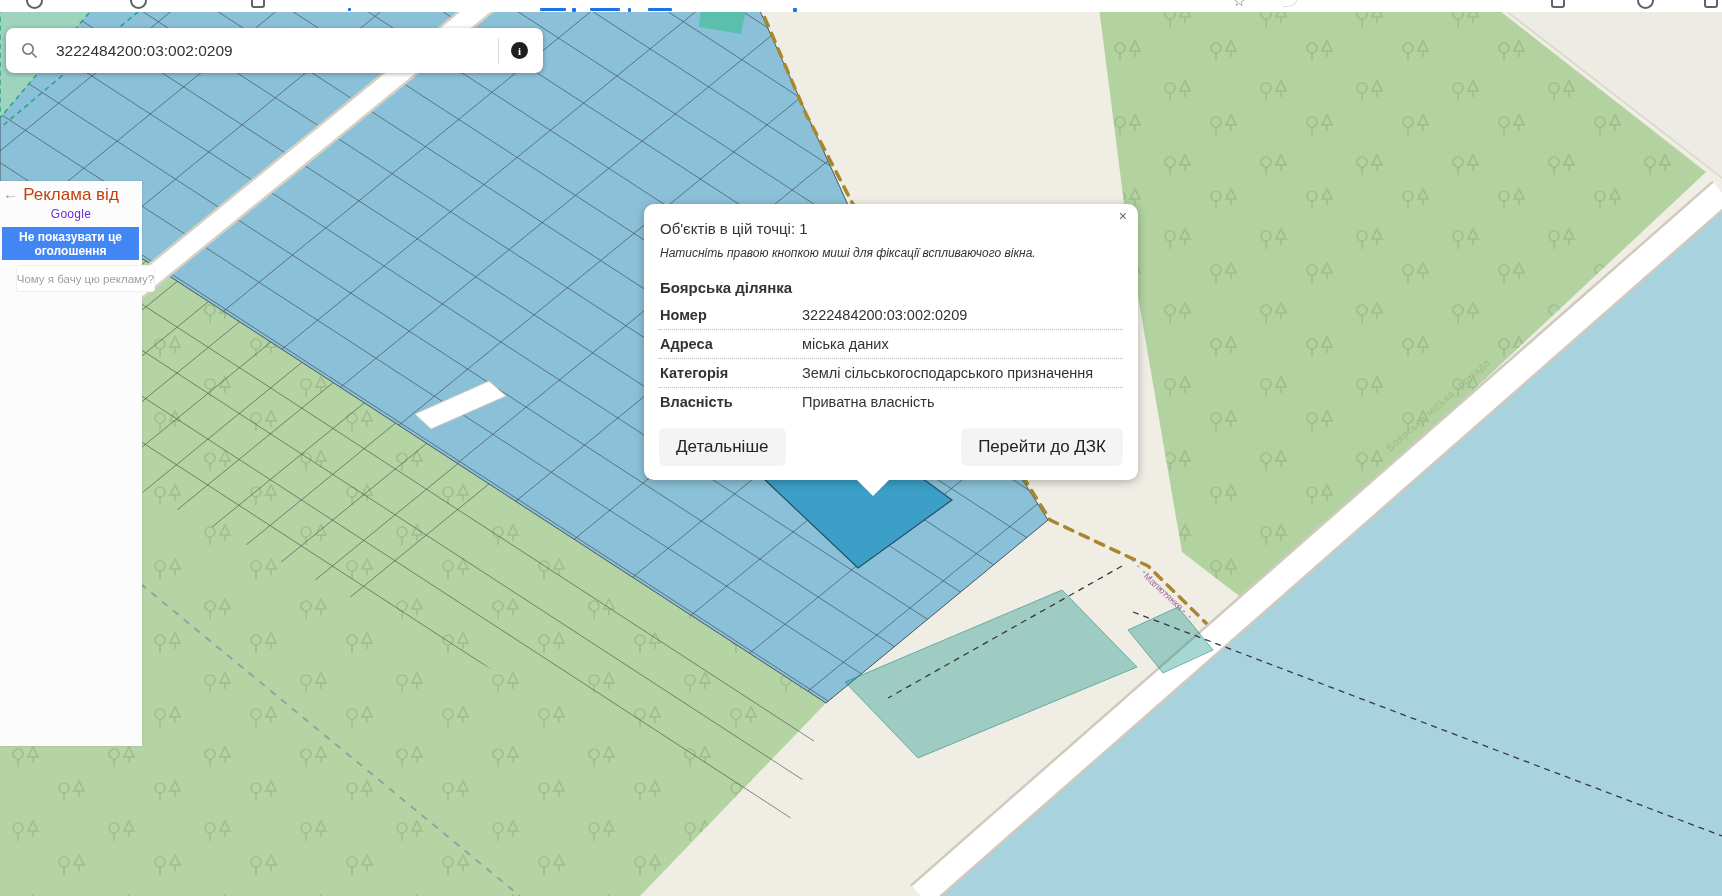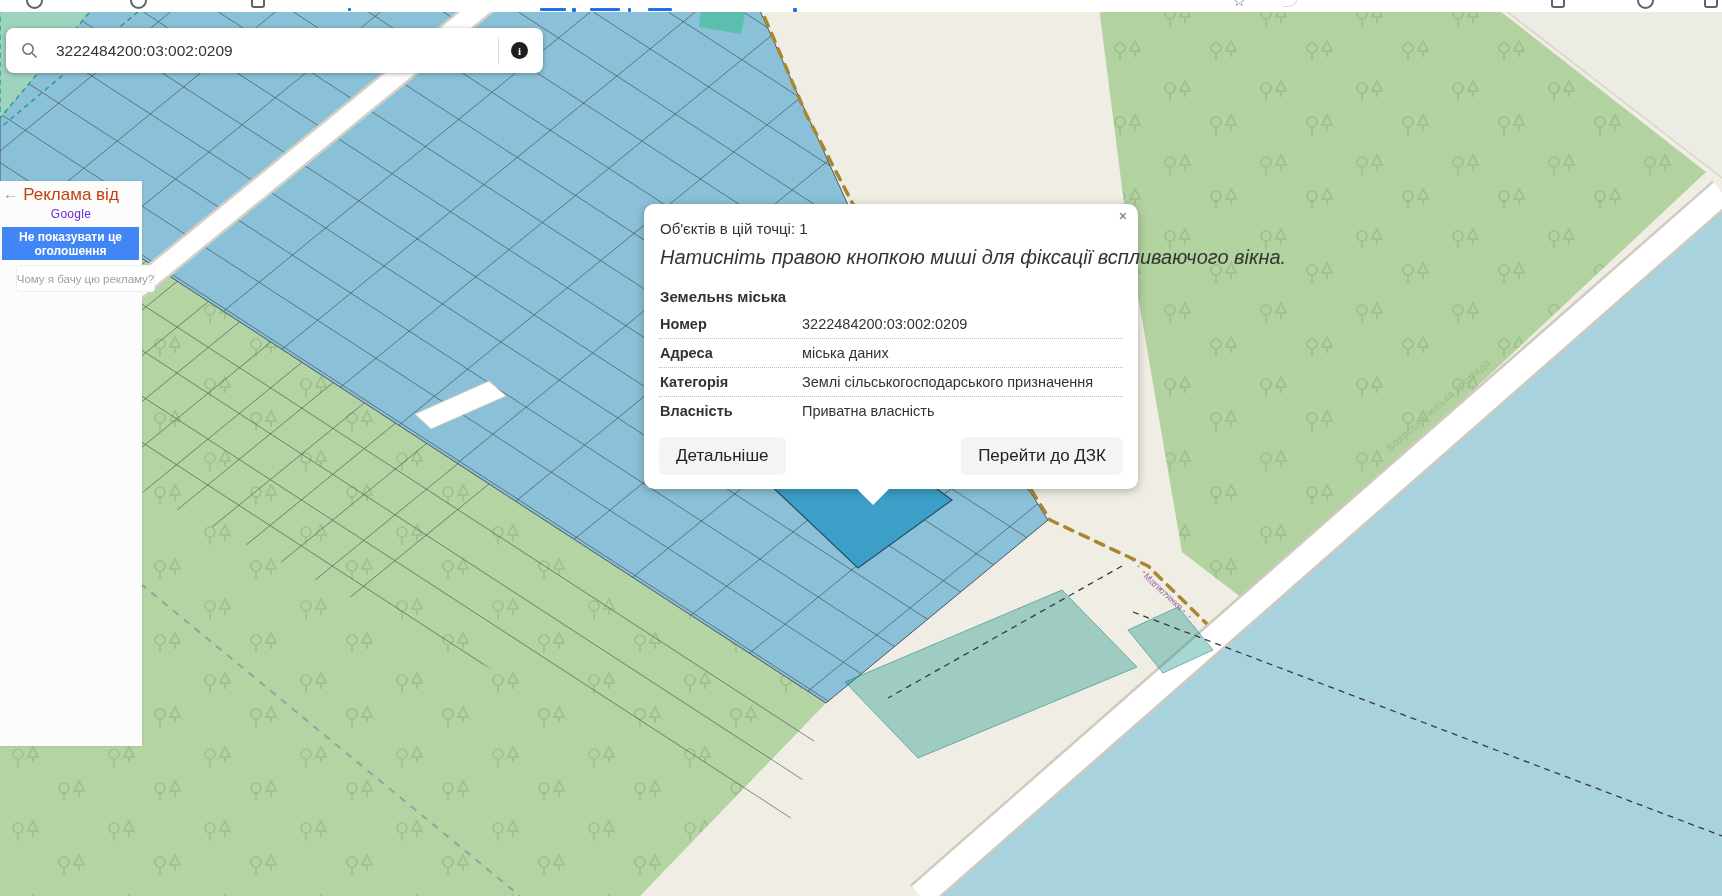--- a/index.html
+++ b/index.html
@@ -35,21 +35,21 @@
   .ad-why{position:absolute;left:16px;top:84px;width:137px;height:25px;background:#fff;border:1px solid #f0f0f0;border-radius:3px;
           color:#9e9e9e;font-size:11.5px;display:flex;align-items:center;justify-content:center;white-space:nowrap;}
 
   
   .popup{position:absolute;left:644px;top:204px;width:494px;box-sizing:border-box;background:#fff;border-radius:10px;
          box-shadow:0 2px 10px rgba(0,0,0,.28);z-index:35;padding:16px 15px 14px 15px;color:#333;}
   .popup::after{content:"";position:absolute;left:212px;bottom:-16px;width:0;height:0;
                 border:17px solid transparent;border-top:17px solid #fff;border-bottom:none;}
   .popup-close{position:absolute;right:11px;top:5px;font-size:14px;color:#666;cursor:pointer;line-height:14px;}
   .popup-count{font-size:15px;margin:0 0 9px 1px;}
-  .popup-hint{font-size:20px;font-style:italic;margin:3px 0 19px 1px;white-space:nowrap;}
+  .popup-hint{font-size:12px;font-style:italic;margin:3px 0 19px 1px;white-space:nowrap;}
   .popup-title{font-size:15px;font-weight:bold;margin:0 0 5px 1px;}
   .prow{display:flex;align-items:flex-start;padding:6px 0 6px 1px;font-size:14.5px;gap:48px;}
   .prow.sep{border-bottom:1px dotted #bdbdbd;}
   .plabel{flex:0 0 94px;font-weight:bold;}
   .pbtns{display:flex;justify-content:space-between;margin-top:12px;}
   .pbtn{background:#f4f4f4;border:none;border-radius:6px;font-size:17px;color:#222;padding:9px 17px;
         font-family:"Liberation Sans",sans-serif;}
 </style>
 </head>
 <body>
@@ -249,21 +249,21 @@
     <div class="ad-header">Реклама від</div>
     <div class="ad-brand">Google</div>
     <button class="ad-dismiss">Не показувати це оголошення</button>
     <div class="ad-why">Чому я бачу цю рекламу?</div>
   </div>
 
   <div class="popup">
     <div class="popup-close">×</div>
     <div class="popup-count">Об'єктів в цій точці: 1</div>
     <div class="popup-hint">Натисніть правою кнопкою миші для фіксації вспливаючого вікна.</div>
-    <div class="popup-title">Земельнs міська</div>
+    <div class="popup-title">Боярська ділянка</div>
 
     <div class="prow sep">
       <div class="plabel">Номер</div>
       <div class="pvalue">3222484200:03:002:0209</div>
     </div>
     <div class="prow sep">
       <div class="plabel">Адреса</div>
       <div class="pvalue">міська даних</div>
     </div>
     <div class="prow sep">

